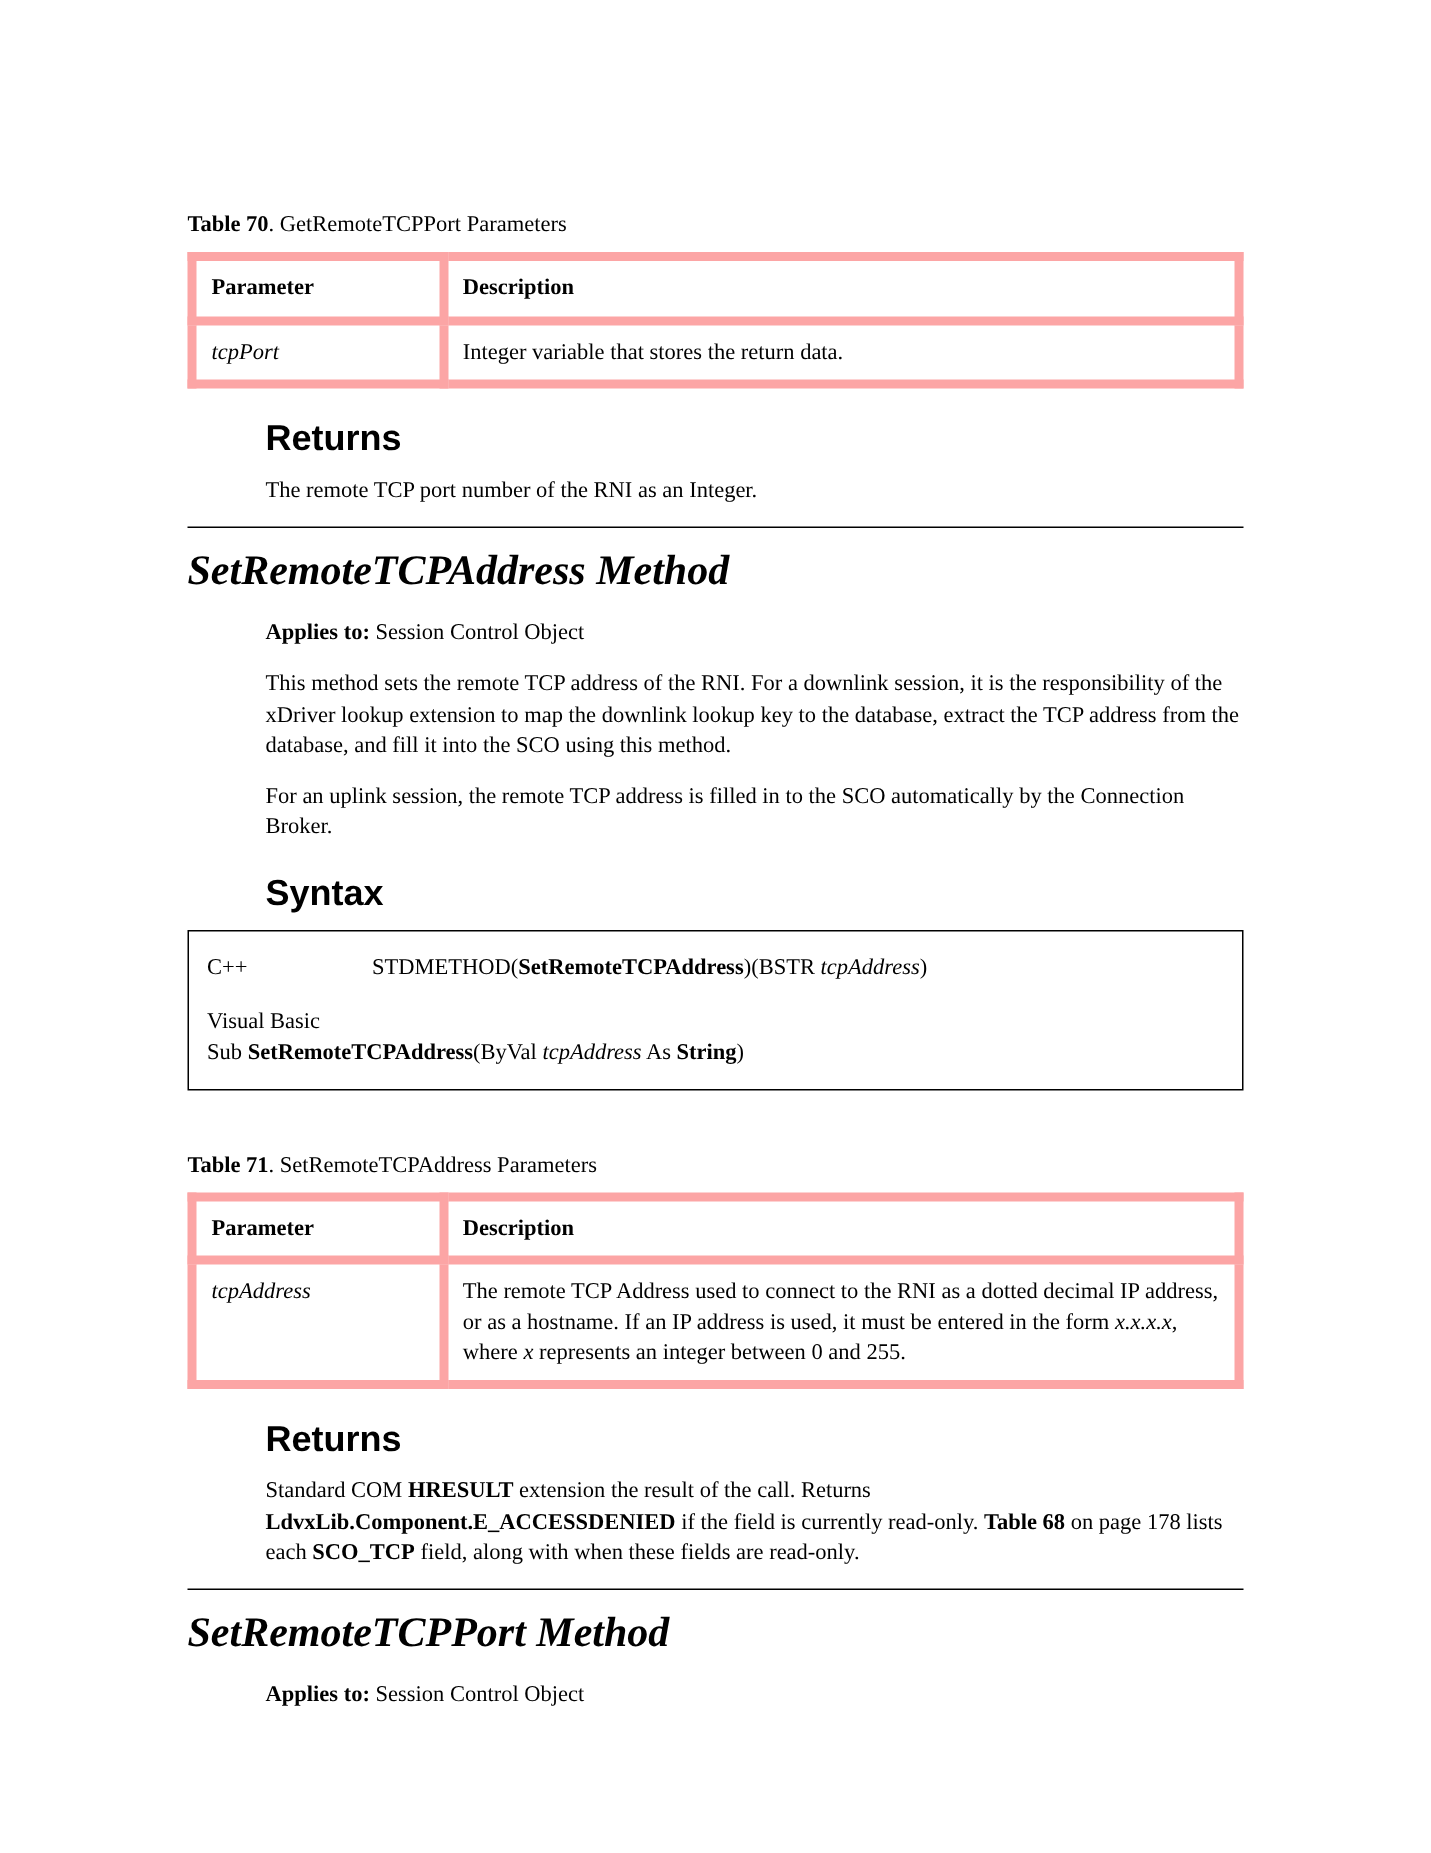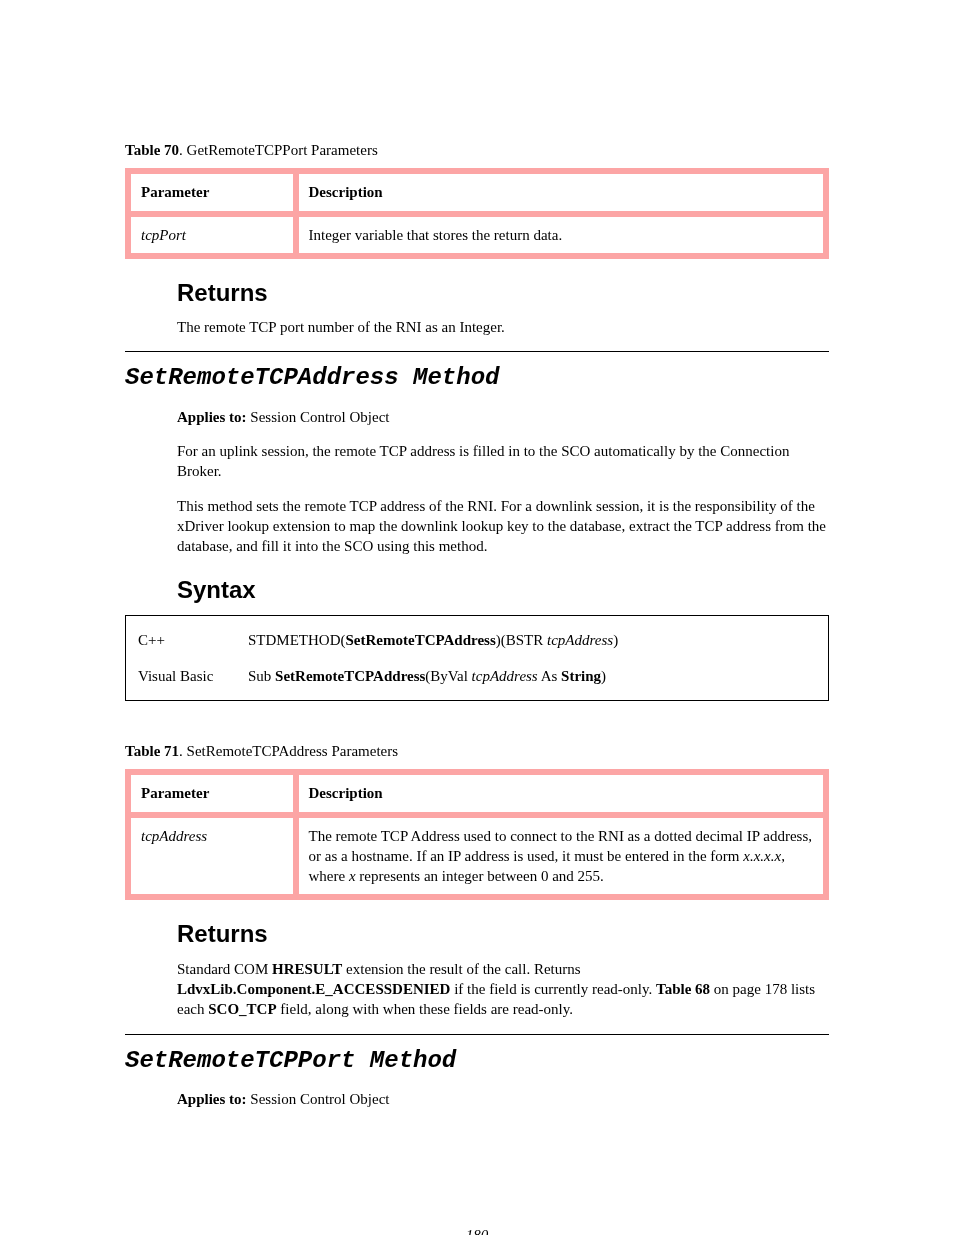--- a/index.html
+++ b/index.html
@@ -33,22 +33,22 @@
   th { font-weight: bold; }
   .italic { font-style: italic; margin-top: 29px; }
   .bold { font-weight: bold; }
   h2.section {
     font-family: Arial, Helvetica, sans-serif;
     font-size: 24px;
     font-weight: bold;
     margin: 18px 0 8px 0;
   }
   h2.method {
-    font-family: Liberation Mono, monospace;
-    font-size: 24px;
+    font-family: Liberation Serif, serif;
+    font-size: 28px;
     font-weight: bold;
     font-style: italic;
     margin: 10px 0 12px 0;
   }
   .indent-block {
     margin-left: 52px;
   }
   .indent-block p { margin: 0 0 14px 0; }
   hr.rule {
     border: none;
@@ -57,21 +57,21 @@
   }
   .syntax-box {
     border: 1px solid #000;
     padding: 14px 12px;
     margin-bottom: 40px;
   }
   .syntax-row {
     display: flex;
     margin-bottom: 16px;
   }
-  .syntax-row:last-child { margin-bottom: 0; }
+  .syntax-row:last-child { margin-bottom: 0; flex-direction: column; }
   .syntax-lang {
     width: 110px;
     flex-shrink: 0;
   }
   .syntax-sig { flex: 1; }
   .footer {
     display: flex;
     justify-content: center;
     margin-top: 116px;
     font-size: 15px;
@@ -104,22 +104,22 @@
   <p>The remote TCP port number of the RNI as an Integer.</p>
 </div>
 
 <hr class="rule">
 
 <h2 class="method">SetRemoteTCPAddress Method</h2>
 <div class="indent-block">
   <p>
     <span class="bold">Applies to:</span><span>  Session Control Object</span>
   </p>
+  <p>This method sets the remote TCP address of the RNI.  For a downlink session, it is the responsibility of the xDriver lookup extension to map the downlink lookup key to the database, extract the TCP address from the database, and fill it into the SCO using this method.</p>
   <p>For an uplink session, the remote TCP address is filled in to the SCO automatically by the Connection Broker.</p>
-  <p>This method sets the remote TCP address of the RNI.  For a downlink session, it is the responsibility of the xDriver lookup extension to map the downlink lookup key to the database, extract the TCP address from the database, and fill it into the SCO using this method.</p>
   <h2 class="section">Syntax</h2>
 </div>
 
 <div class="syntax-box">
   <div class="syntax-row">
     <div class="syntax-lang">C++</div>
     <div class="syntax-sig">
       <span>STDMETHOD(</span><span class="bold">SetRemoteTCPAddress</span><span>)(BSTR </span><span class="italic">tcpAddress</span><span>)</span>
     </div>
   </div>

